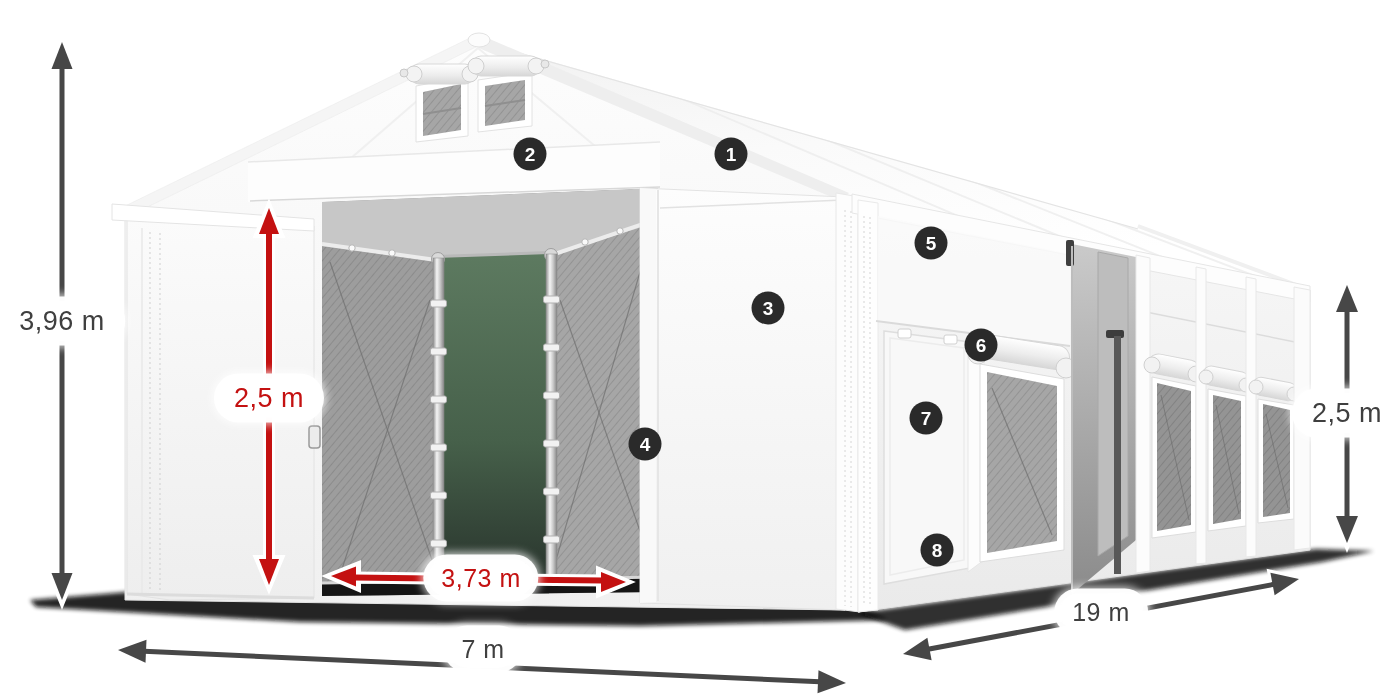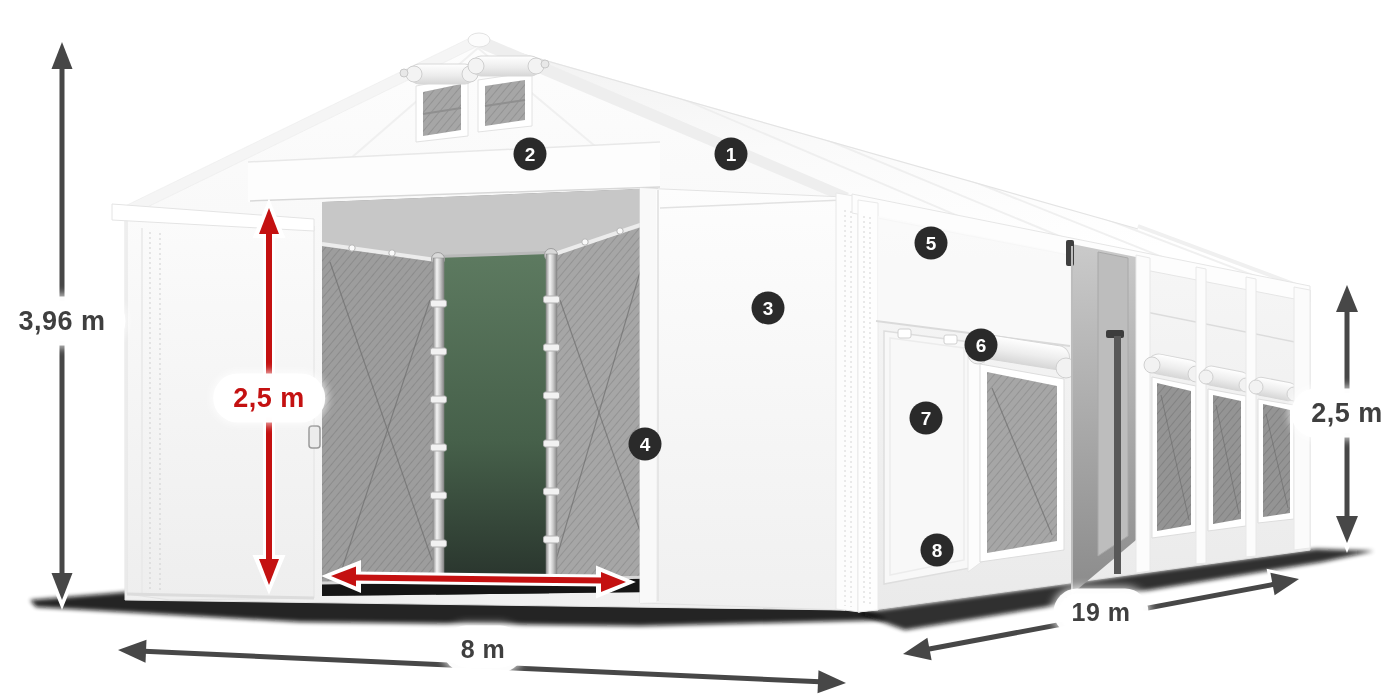--- a/index.html
+++ b/index.html
@@ -2,21 +2,21 @@
 <html style="--dimension_arrow_gray: #474747; --dimension_text_gray: #3f3f3f; --dimension_red: #c41111; --callout_background: #2a2a2a; --callout_text: #ffffff; --label_background: #ffffff; --tent_white: #f8f8f8; --mesh_gray: #a2a2a2; --interior_green: #4d6750; --shadow_black: #111111;"><head>
 <meta charset="utf-8">
 <style>
   html,body{margin:0;padding:0;background:#ffffff;}
   .stage{position:relative;width:1400px;height:700px;overflow:hidden;background:var(--label_background,#fff);font-family:"Liberation Sans",sans-serif;}
   .stage svg{position:absolute;left:0;top:0;}
   .dim-label{
     position:absolute;transform:translate(-50%,-50%);
     background:var(--label_background,#ffffff);
     border-radius:22px;padding:4px 15px;white-space:nowrap;
-    font-weight:bold;font-size:27px;letter-spacing:.5px;
+    font-weight:normal;font-size:27px;letter-spacing:.5px;
     color:var(--dimension_text_gray,#3f3f3f);
     box-shadow:0 0 0 5px rgba(255,255,255,.97),0 0 8px 7px rgba(255,255,255,.75);
   }
   .dim-label.red{color:var(--dimension_red,#c41111);}
   .dim-label.small{font-size:25px;padding:4px 13px;}
   .callout{
     position:absolute;transform:translate(-50%,-50%);
     width:33px;height:33px;border-radius:50%;
     background:var(--callout_background,#2a2a2a);
     color:var(--callout_text,#ffffff);
@@ -331,21 +331,22 @@
       <polygon points="1347,545 1335,515 1359,515" fill="#ffffff" stroke="#ffffff" stroke-width="6"></polygon>
       <line x1="1347" y1="310" x2="1347" y2="518" stroke="#474747" stroke-width="5"></line>
       <polygon points="1347,285 1336,312 1358,312" fill="#474747"></polygon>
       <polygon points="1347,543 1336,516 1358,516" fill="#474747"></polygon>
     </g>
   </g>
 </svg>
 
 <div class="dim-label" style="left:62px;top:321px">3,96 m</div>
 <div class="dim-label red" style="left:269px;top:398px">2,5 m</div>
-<div class="dim-label small" style="left:483px;top:649px">8 m</div>
+<div class="dim-label red small" style="left:481px;top:578px">3,73 m</div>
+<div class="dim-label small" style="left:483px;top:649px">7 m</div>
 <div class="dim-label small" style="left:1101px;top:612px">19 m</div>
 <div class="dim-label" style="left:1347px;top:413px">2,5 m</div>
 
 <div class="callout" style="left:731px;top:154px">1</div>
 <div class="callout" style="left:530px;top:154px">2</div>
 <div class="callout" style="left:768px;top:308px">3</div>
 <div class="callout" style="left:645px;top:444px">4</div>
 <div class="callout" style="left:931px;top:243px">5</div>
 <div class="callout" style="left:981px;top:345px">6</div>
 <div class="callout" style="left:926px;top:418px">7</div>

